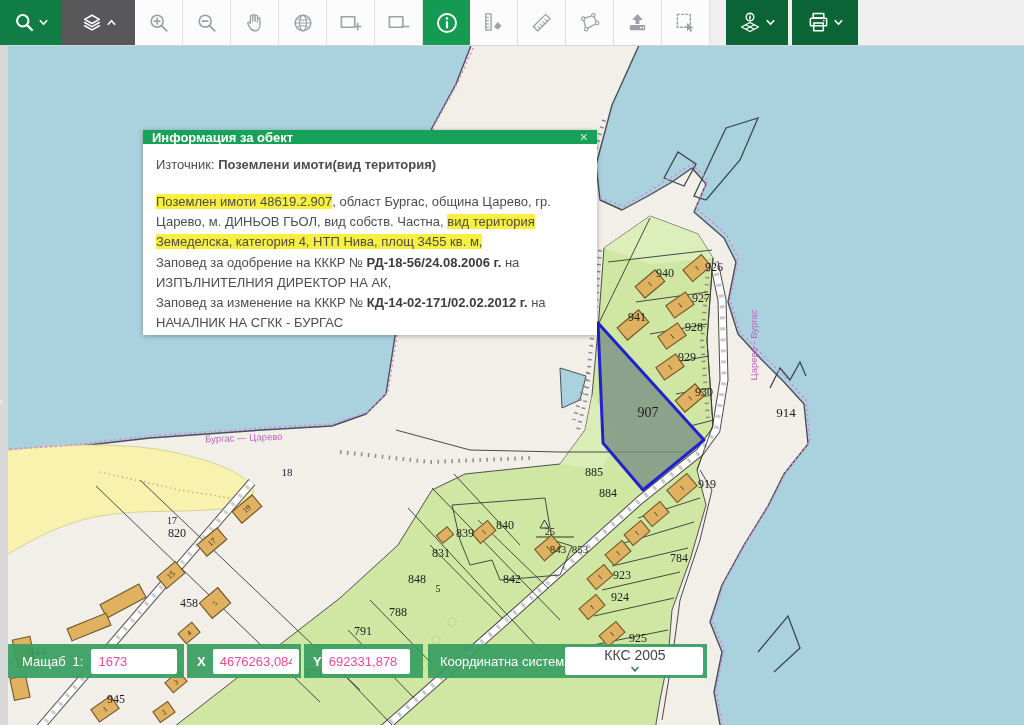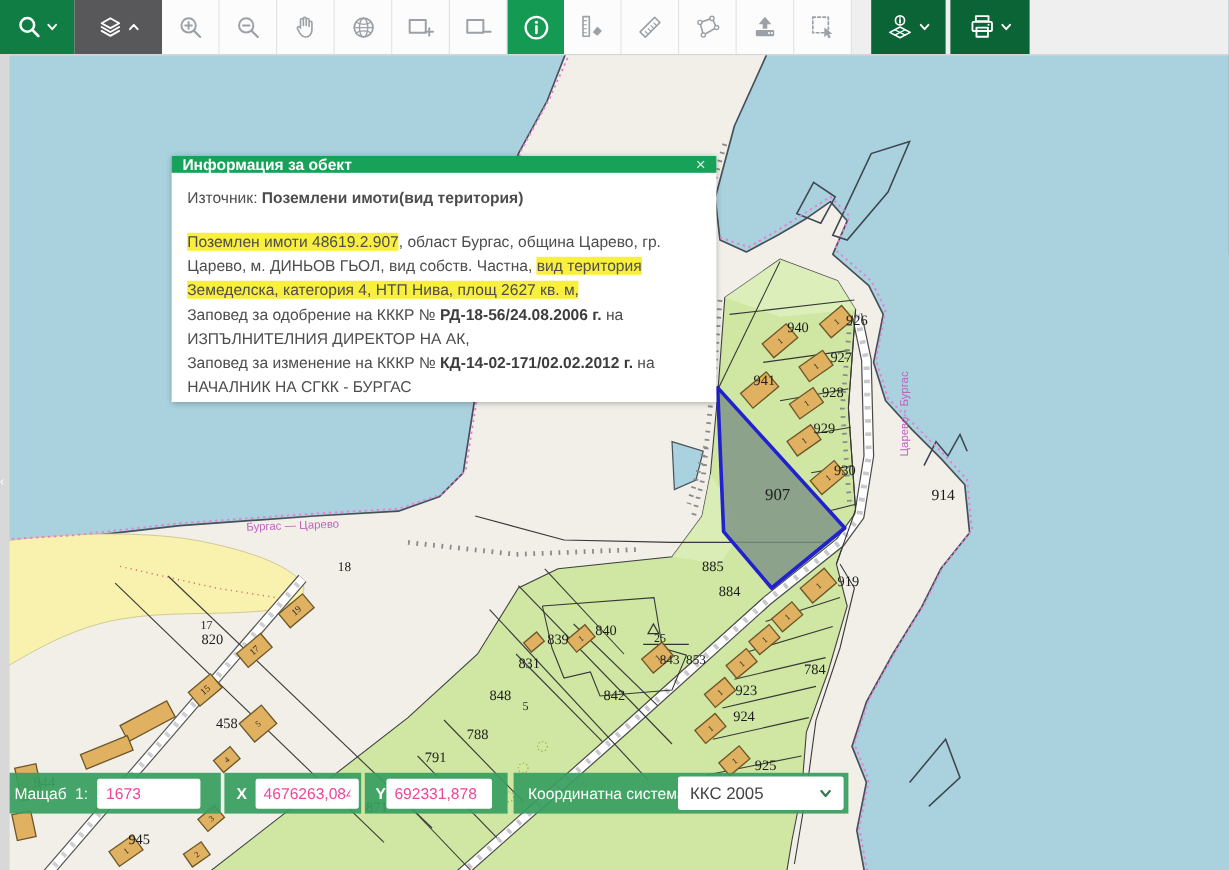--- a/index.html
+++ b/index.html
@@ -35,27 +35,27 @@
   #popup-body{padding:11px 13px 2px;font-size:13px;color:#4d4d4d;line-height:1.55;}
   #popup-source{margin-bottom:17px;}
   .hl{background:#f8ef3e;}
   .bld{font-weight:bold;color:#3d3d3d;}
   
   .sb{position:absolute;height:34px;top:644px;background:rgba(56,158,96,.93);z-index:25;
       display:flex;align-items:center;color:#fff;font-size:13px;}
   .sb input{height:25px;border:none;border-radius:2px;background:#fff;color:#ec4899;
             font-size:13px;font-family:"Liberation Sans",sans-serif;padding:0 7px;outline:none;}
   #seg-a{left:8px;width:176px;}  #seg-a input{width:72px;margin-left:8px;}
-  #seg-a .lab{margin-left:4px;} #seg-a .ratio{margin-left:7px;}
+  #seg-a .lab{margin-left:14px;} #seg-a .ratio{margin-left:7px;}
   #seg-b{left:187px;width:114px;} #seg-b .lab{margin-left:10px;font-weight:bold;} #seg-b input{width:72px;margin-left:7px;}
   #seg-c{left:304px;width:119px;} #seg-c .lab{margin-left:9px;font-weight:bold;}  #seg-c input{width:74px;margin-left:0;}
   #seg-d{left:428px;width:279px;} #seg-d .lab{margin-left:12px;}
   #crs-select{position:absolute;right:4px;top:3px;width:138px;height:28px;background:#fff;border-radius:2px;
               color:#444;font-size:14px;display:flex;align-items:center;justify-content:space-between;
-              padding:0 8px 0 10px;cursor:pointer;box-sizing:border-box;}
+              padding:0 8px 0 10px;cursor:pointer;box-sizing:border-box;flex-direction:column;}
 </style>
 </head>
 <body>
 
 <div id="stage">
 
   <svg id="map" width="1024" height="680" viewBox="0 45 1024 680" xmlns="http://www.w3.org/2000/svg">
 
     <rect x="0" y="45" width="1024" height="680" fill="#a9d2de"></rect>
 
@@ -492,21 +492,21 @@
   <div id="popup">
     <div id="popup-header">
       <span id="popup-title">Информация за обект</span>
       <span id="popup-close">×</span>
     </div>
     <div id="popup-body">
       <div id="popup-source">
         <span>Източник:</span>
         <b>Поземлени имоти(вид територия)</b>
       </div>
-      <div id="popup-paragraph"><span class="hl">Поземлен имоти 48619.2.907</span><span>, област Бургас, община Царево, гр. Царево, м. ДИНЬОВ ГЬОЛ, вид собств. Частна, </span><span class="hl">вид територия Земеделска, категория 4, НТП Нива, площ 2627 кв. м,</span></div>
+      <div id="popup-paragraph"><span class="hl">Поземлен имоти 48619.2.907</span><span>, област Бургас, община Царево, гр. Царево, м. ДИНЬОВ ГЬОЛ, вид собств. Частна, </span><span class="hl">вид територия Земеделска, категория 4, НТП Нива, площ 3455 кв. м,</span></div>
       <div id="popup-orders">
           <div><span>Заповед за одобрение на КККР № </span><span class="bld">РД-18-56/24.08.2006 г.</span><span> на ИЗПЪЛНИТЕЛНИЯ ДИРЕКТОР НА АК,</span></div>
           <div><span>Заповед за изменение на КККР № </span><span class="bld">КД-14-02-171/02.02.2012 г.</span><span> на НАЧАЛНИК НА СГКК - БУРГАС</span></div>
         </div>
     </div>
   </div>
 
   <div class="sb" id="seg-a">
     <span class="lab">Мащаб</span>
     <span class="ratio">1:</span>

